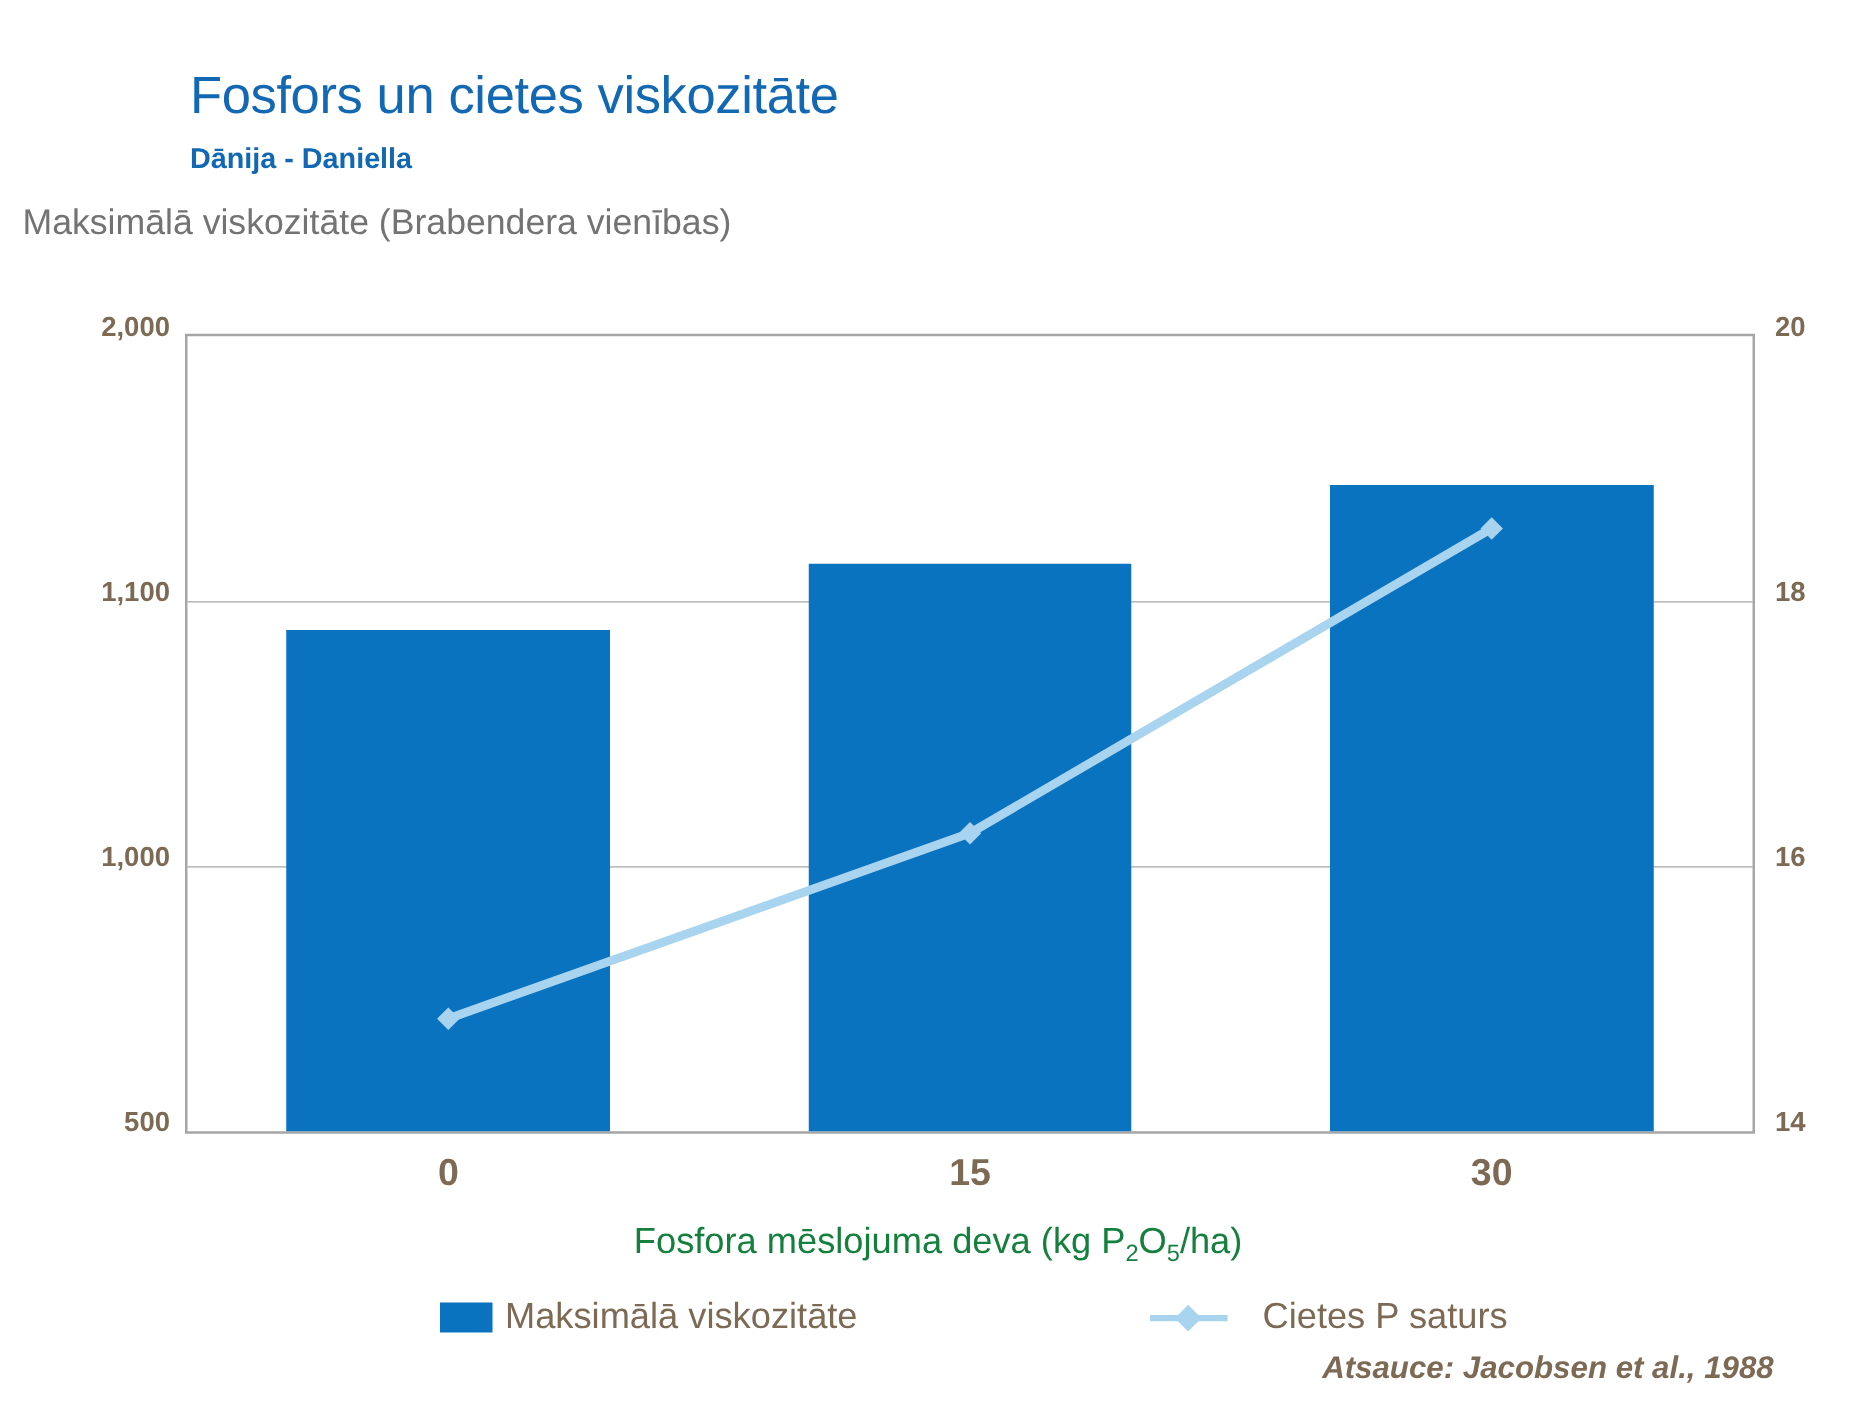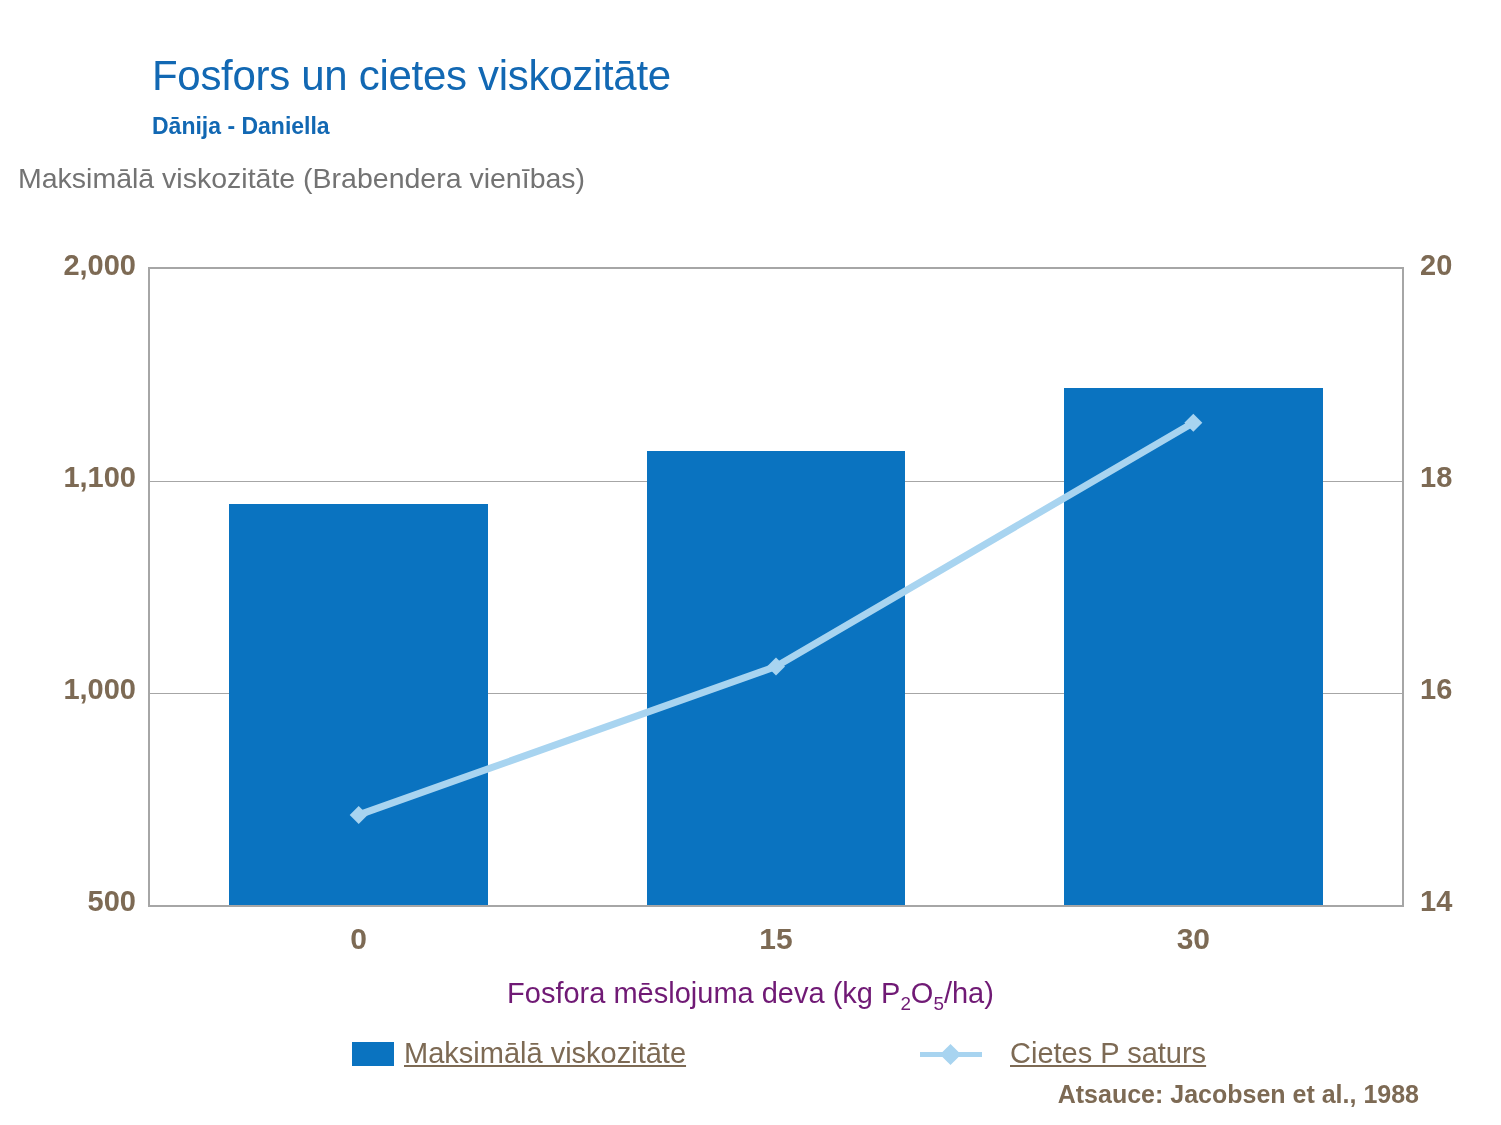--- a/index.html
+++ b/index.html
@@ -95,21 +95,21 @@
     left: 0;
     top: 0;
     width: 100%;
     height: 100%;
     overflow: visible;
   }
 
   
   .ytick {
     position: absolute;
-    font-size: 29px;
+    font-size: 22px;
     font-weight: bold;
     color: #7d6a54;
     text-align: right;
     white-space: nowrap;
   }
   .ytick.left { right: 1365px; }
   .ytick.right { left: 1420px; text-align: left; }
 
   .xtick {
     position: absolute;
@@ -121,21 +121,21 @@
     width: 120px;
   }
 
   #xaxis-title {
     position: absolute;
     top: 977px;
     left: 0;
     width: 1501px;
     text-align: center;
     font-size: 29px;
-    color: #701a75;
+    color: #15803d;
     white-space: nowrap;
   }
   #xaxis-title sub {
     font-size: 0.65em;
     vertical-align: sub;
   }
 
   
   #legend {
     position: absolute;
@@ -144,21 +144,20 @@
     width: 1501px;
     height: 40px;
   }
   .legend-item {
     position: absolute;
     display: flex;
     align-items: center;
     font-size: 29px;
     color: #7d6a54;
     white-space: nowrap;
-    text-decoration: underline;
   }
   #legend-bar { left: 352px; top: 0; }
   #legend-line { left: 920px; top: 0; gap: 20px; }
   .legend-swatch-bar {
     width: 42px;
     height: 24px;
     background: #0a73c0;
     margin-right: 10px;
   }
   .legend-swatch-line {
@@ -179,20 +178,21 @@
     width: 15px; height: 15px;
     background: #a8d4f0;
     transform: rotate(45deg);
   }
 
   #source {
     position: absolute;
     top: 1080px;
     right: 82px;
     font-size: 25px;
+    font-style: italic;
     font-weight: bold;
     color: #7d6a54;
     white-space: nowrap;
   }
 </style>
 </head>
 <body>
 
 <div id="stage">
 

